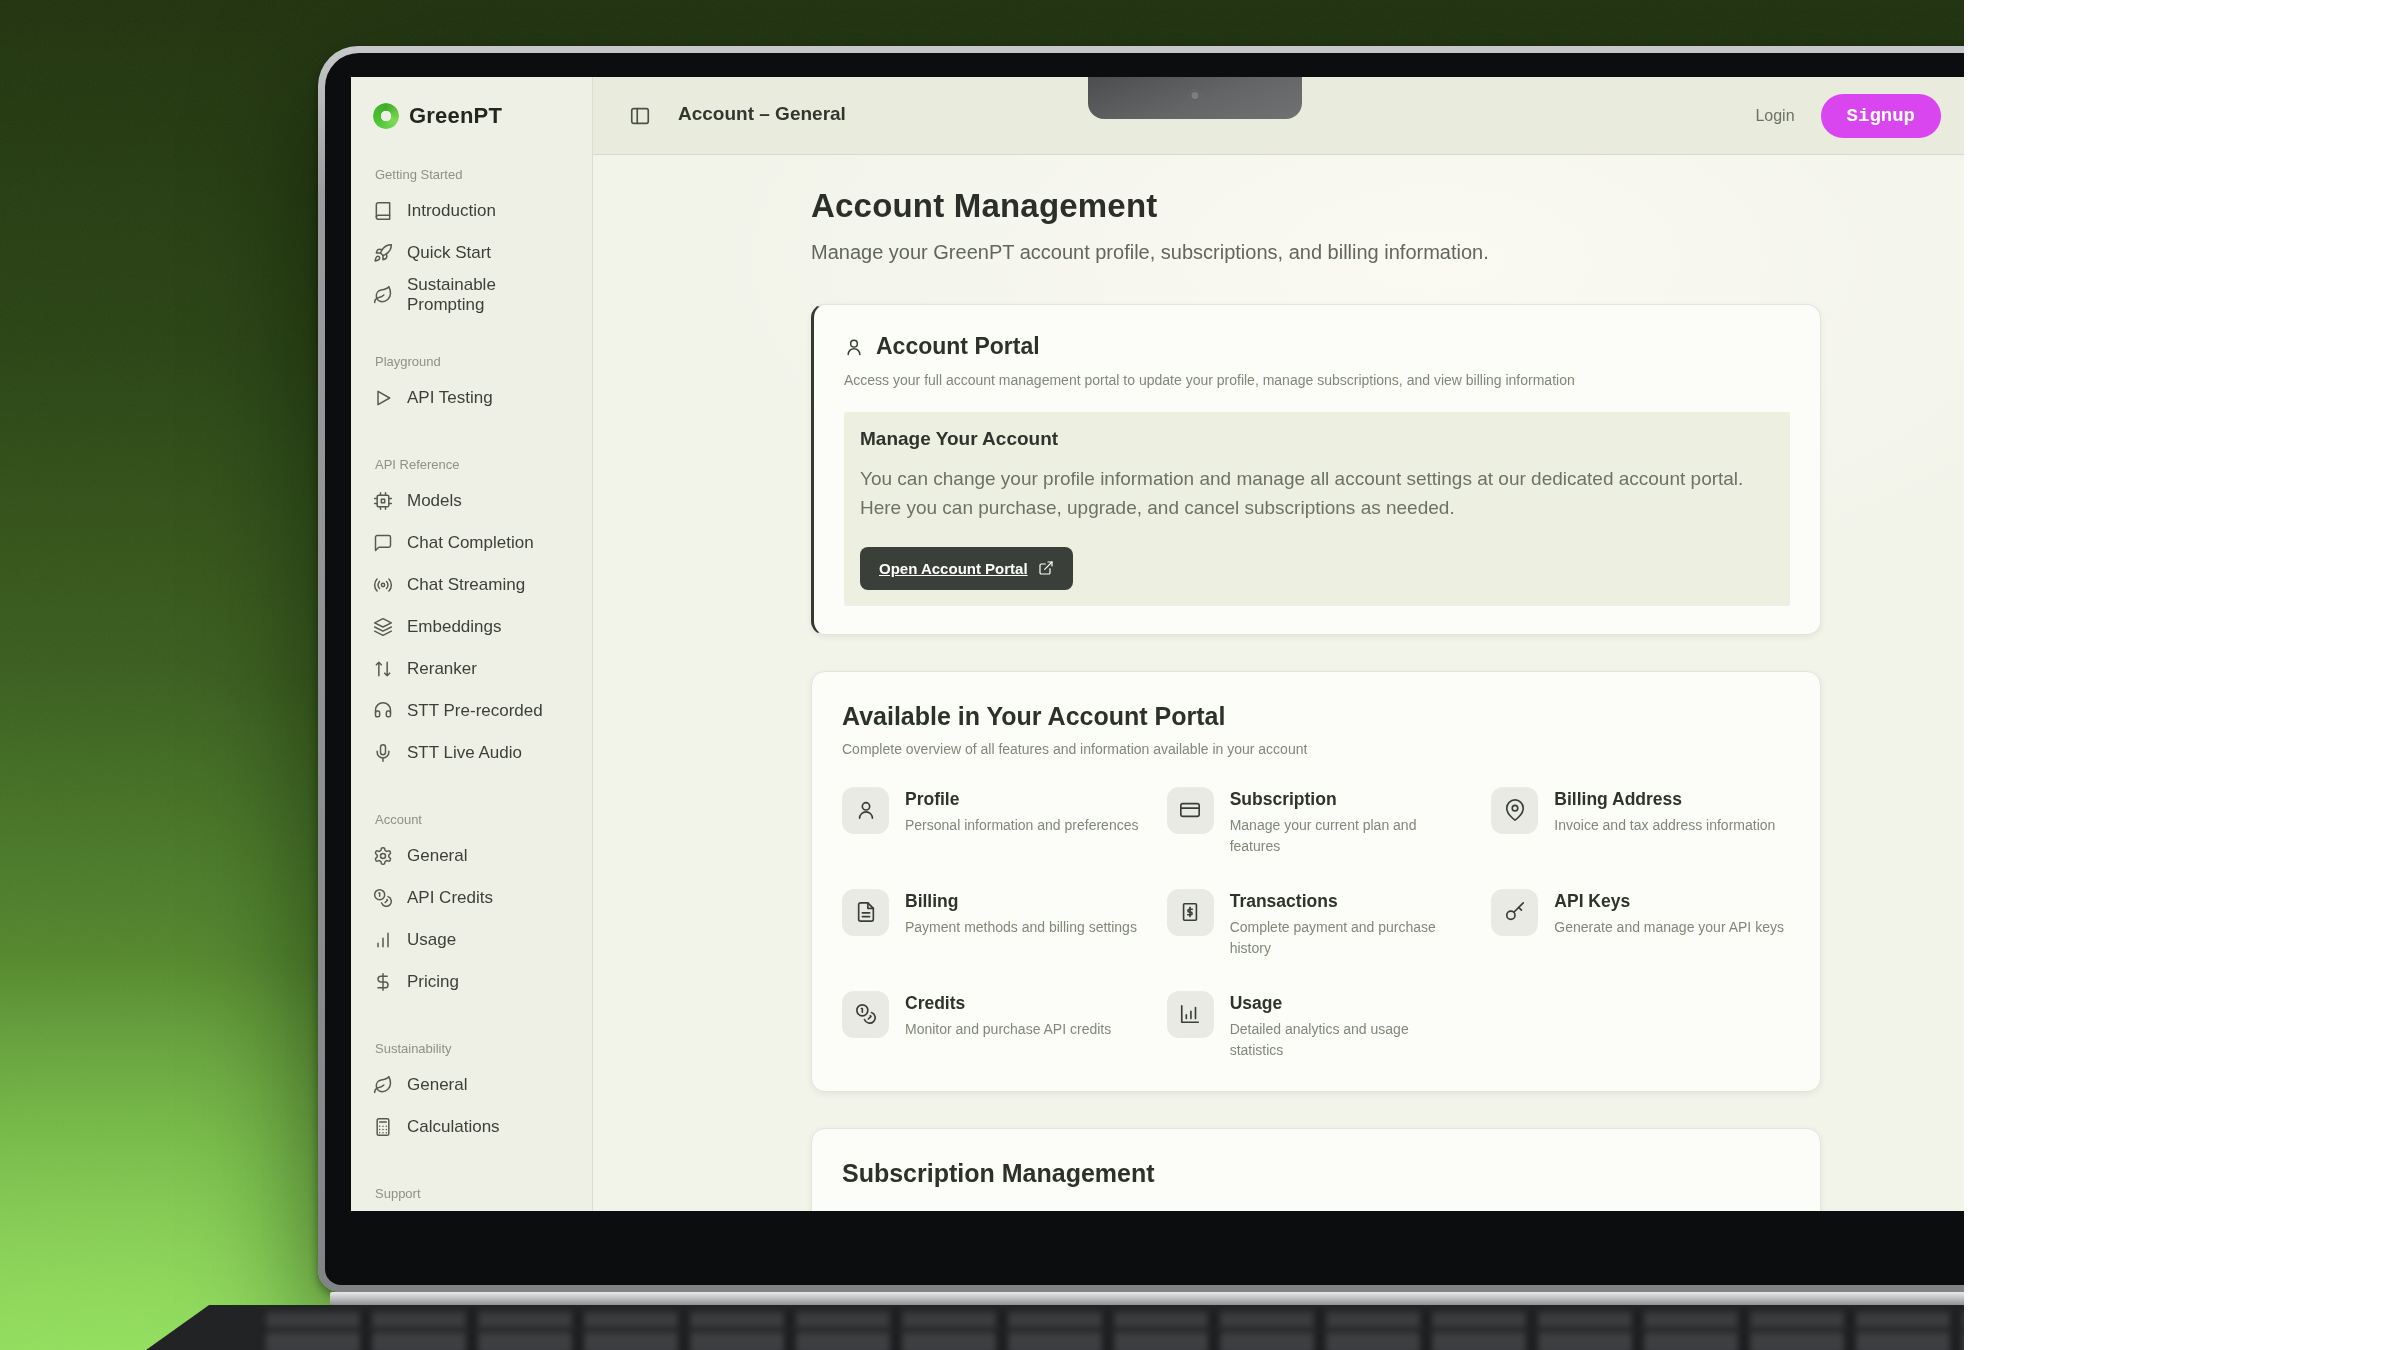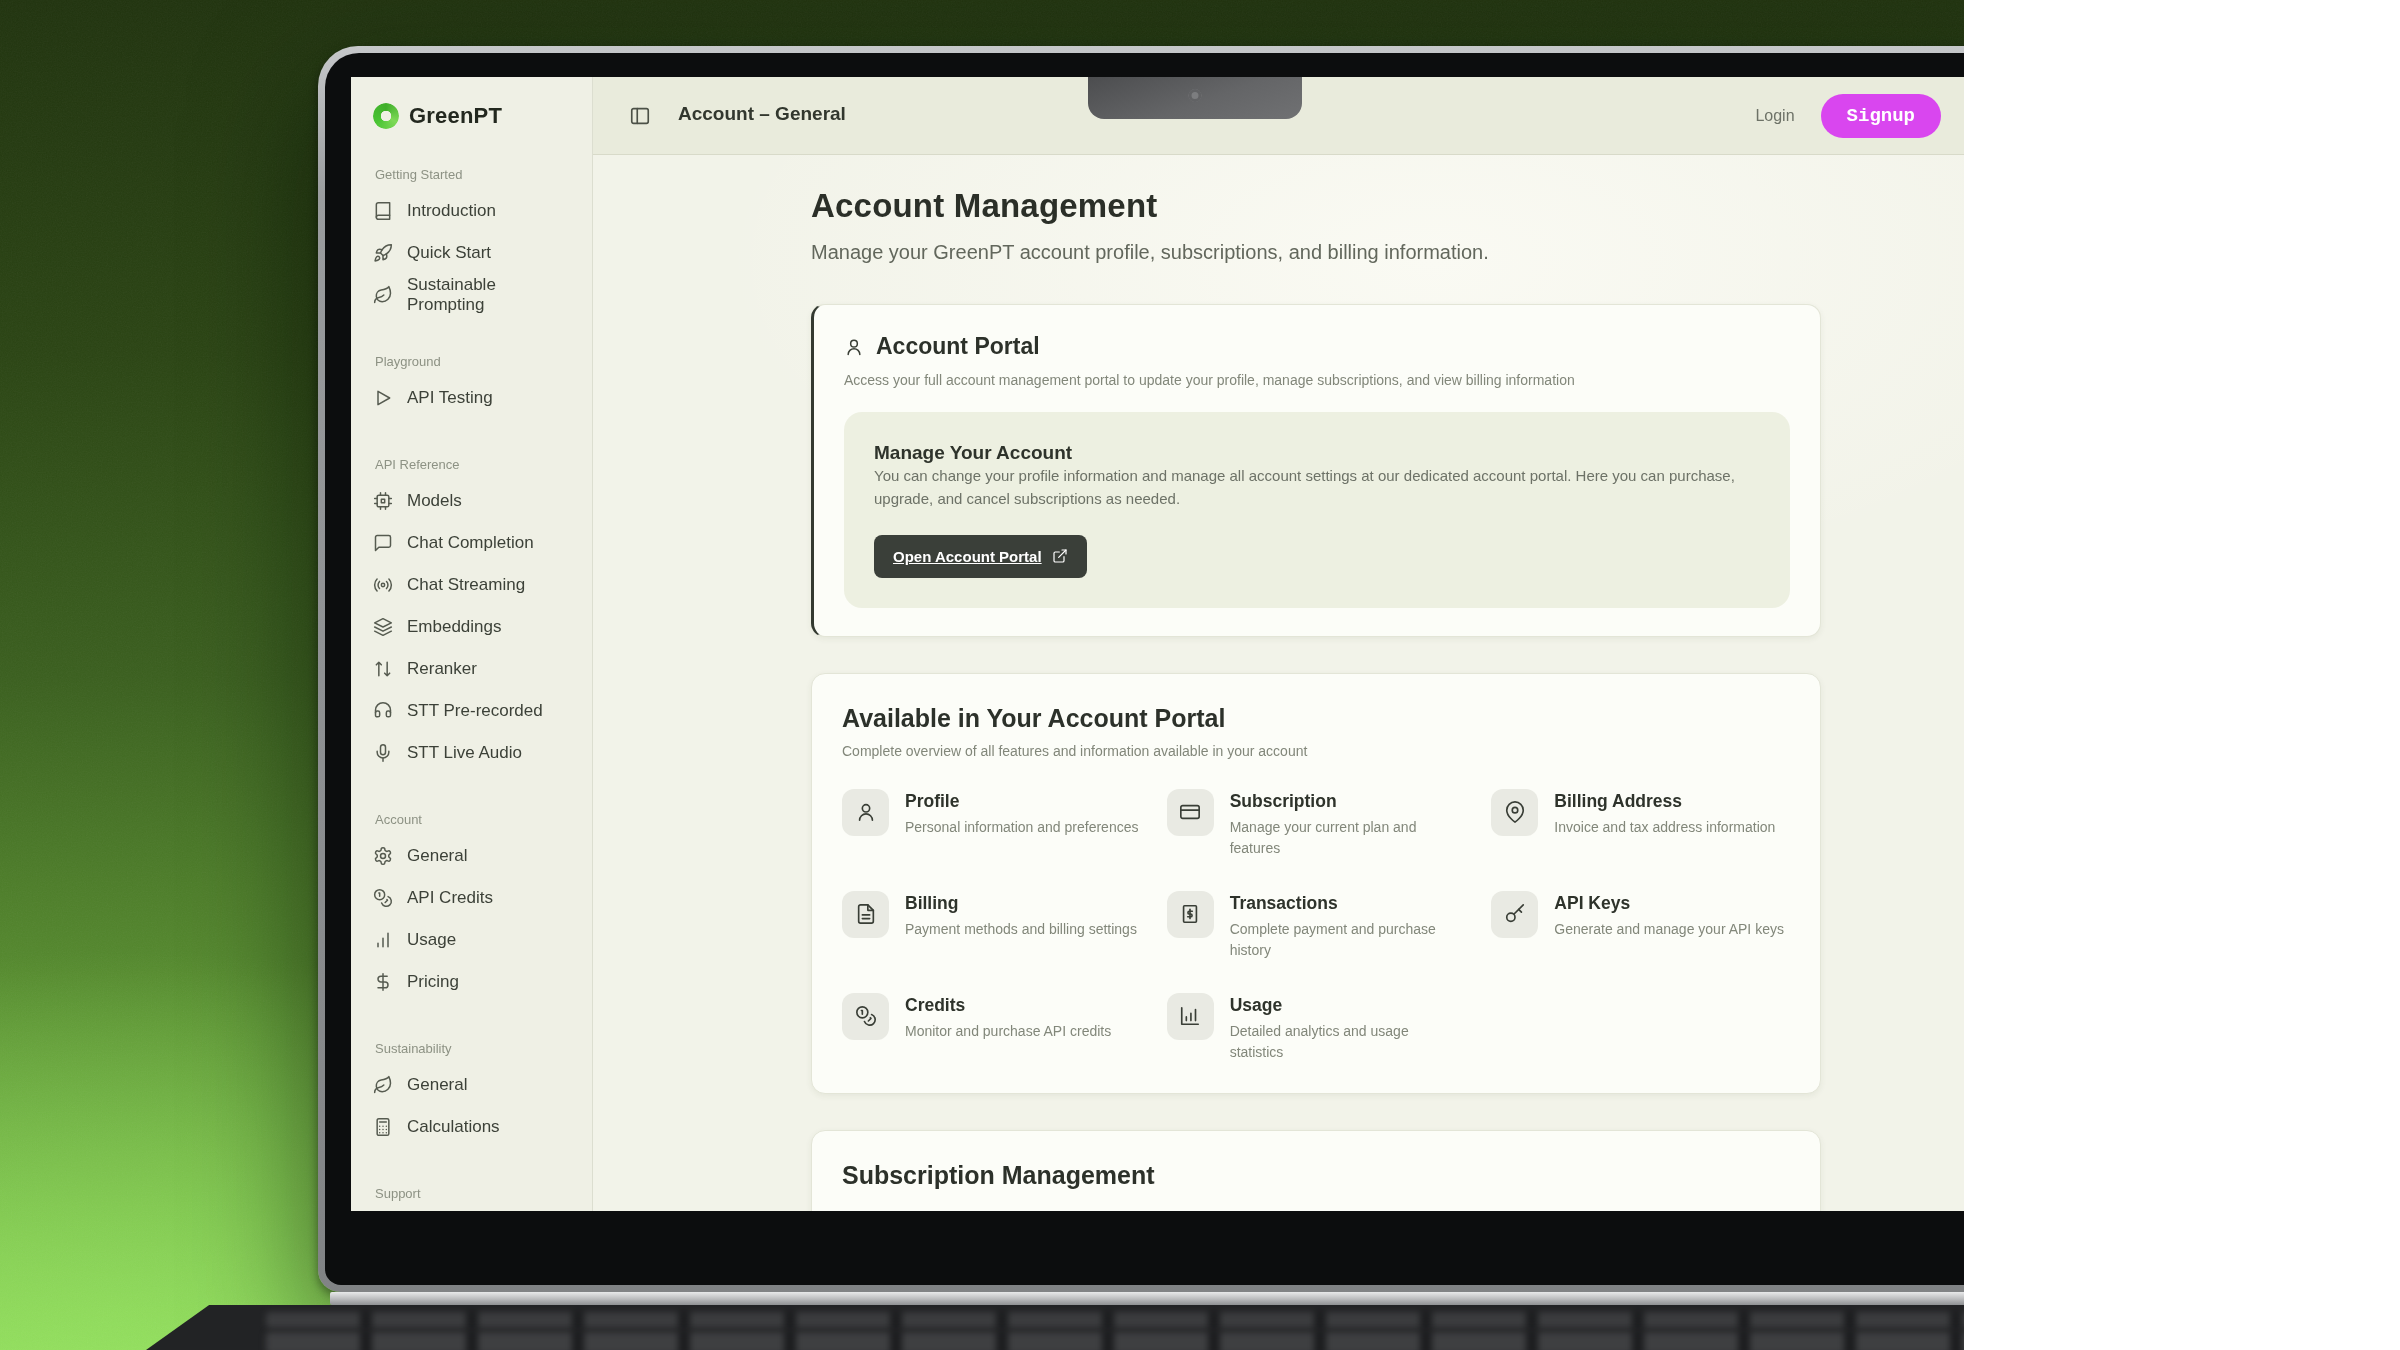--- a/index.html
+++ b/index.html
@@ -81,23 +81,23 @@
 
   .card { background:#fcfdf8; border:1px solid #e3e5d7; border-radius:14px;
     box-shadow:0 2px 6px rgba(60,70,40,.07); }
   .card.portal { margin-top:40px; border-left:3px solid #343a31; padding:28px 30px; }
   .card-head { display:flex; align-items:center; gap:12px; }
   .card-head-icon { width:20px; height:20px; color:#3a3f36; }
   .card-head-icon svg { width:20px; height:20px; display:block; }
   .card-title { font-size:23px; font-weight:bold; color:#2c312a; }
   .card-desc { font-size:14px; color:#82877a; margin-top:12px; }
 
-  .panel { margin-top:24px; background:#edf0e1; border-radius:18px; padding:30px; }
+  .panel { margin-top:24px; background:#edf0e1; border-radius:2px; padding:16px; }
   .panel-title { font-size:19px; font-weight:bold; color:#2e332b; }
-  .panel-body { font-size:15px; line-height:1.55; color:#6d7267; max-width:910px; }
+  .panel-body { font-size:19px; line-height:1.55; color:#6d7267; margin-top:14px; max-width:910px; }
   .portal-btn { margin-top:24px; display:inline-flex; align-items:center; gap:10px;
     background:#3a3f39; color:#fff; border:none; border-radius:8px; padding:13px 19px;
     font-size:15px; font-weight:bold; cursor:pointer; font-family:"Liberation Sans", sans-serif;text-decoration:underline; }
   .portal-btn .ext { width:16px; height:16px; }
   .portal-btn .ext svg { width:16px; height:16px; display:block; }
 
   .card.features { margin-top:36px; padding:30px; }
   .features-title { font-size:25px; font-weight:bold; color:#2c312a; }
   .features-sub { font-size:14px; color:#82877a; margin-top:10px; }
   .features-grid { margin-top:30px; display:grid; grid-template-columns:repeat(3,1fr);

